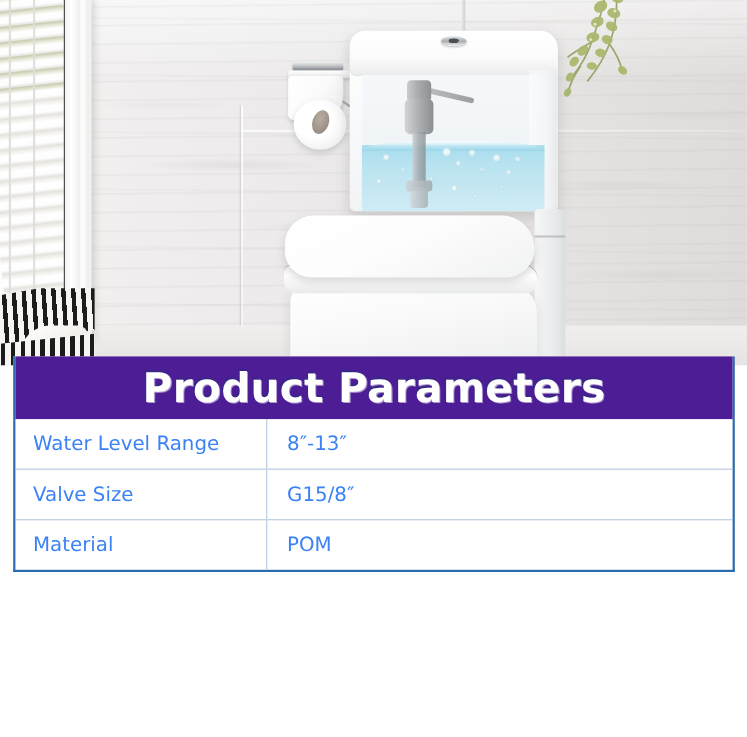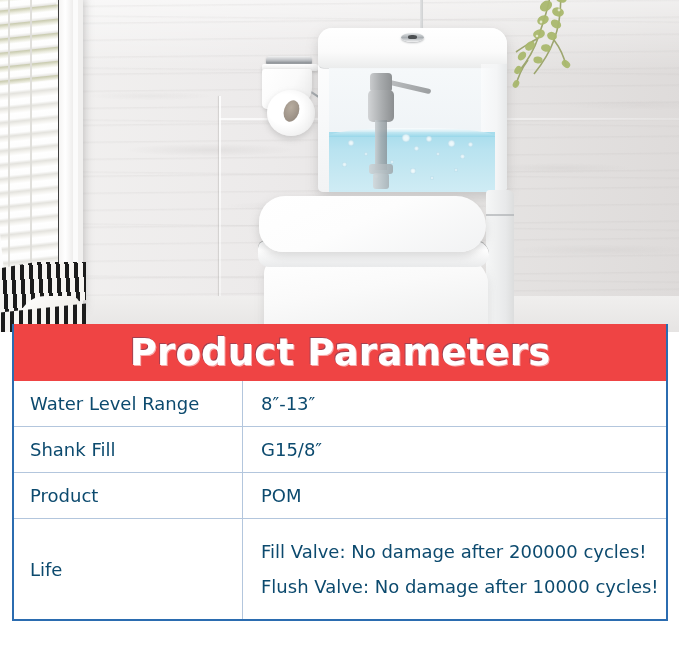--- a/index.html
+++ b/index.html
@@ -412,21 +412,21 @@
   #param-card {
     position: absolute;
     left: 12px; top: 324px;
     width: 656px;
     box-sizing: border-box;
     border: 2px solid #2b6cb0;
     border-top: none;
     background: #ffffff;
   }
   #param-header {
-    background: #ef4444;
+    background: #4c1d95;
     height: 57px;
     display: flex;
     align-items: center;
     justify-content: center;
   }
   #param-title {
     color: #ffffff;
     font-size: 37px;
     font-weight: bold;
     letter-spacing: .2px;
@@ -436,21 +436,21 @@
   table.params {
     width: 100%;
     border-collapse: collapse;
     table-layout: fixed;
   }
   table.params td {
     border-top: 1px solid #b3c6dd;
     border-right: 1px solid #b3c6dd;
     padding: 0 0 0 16px;
     font-size: 18px;
-    color: #0c4a6e;
+    color: #3b82f6;
     font-family: "DejaVu Sans", sans-serif;
     vertical-align: middle;
     height: 45px;
   }
   table.params tr:first-child td { border-top: none; }
   table.params td.val {
     border-right: none;
     padding-left: 18px;
     margin-left: 24px;
   }
@@ -577,31 +577,24 @@
       <span id="param-title">Product Parameters</span>
     </div>
 
     <table class="params">
       <tbody>
         <tr>
           <td class="label">Water Level Range</td>
           <td class="val">8″-13″</td>
         </tr>
         <tr>
-          <td class="label">Shank Fill</td>
+          <td class="label">Valve Size</td>
           <td class="val">G15/8″</td>
         </tr>
         <tr>
-          <td class="label">Product</td>
+          <td class="label">Material</td>
           <td class="val">POM</td>
-        </tr>
-        <tr class="life-row">
-          <td class="label">Life</td>
-          <td class="val">
-            <div class="life-line">Fill Valve: No damage after 200000 cycles!</div>
-            <div class="life-line">Flush Valve: No damage after 10000 cycles!</div>
-          </td>
         </tr>
       </tbody>
     </table>
   </div>
 
 </div>
 
 </body></html>

